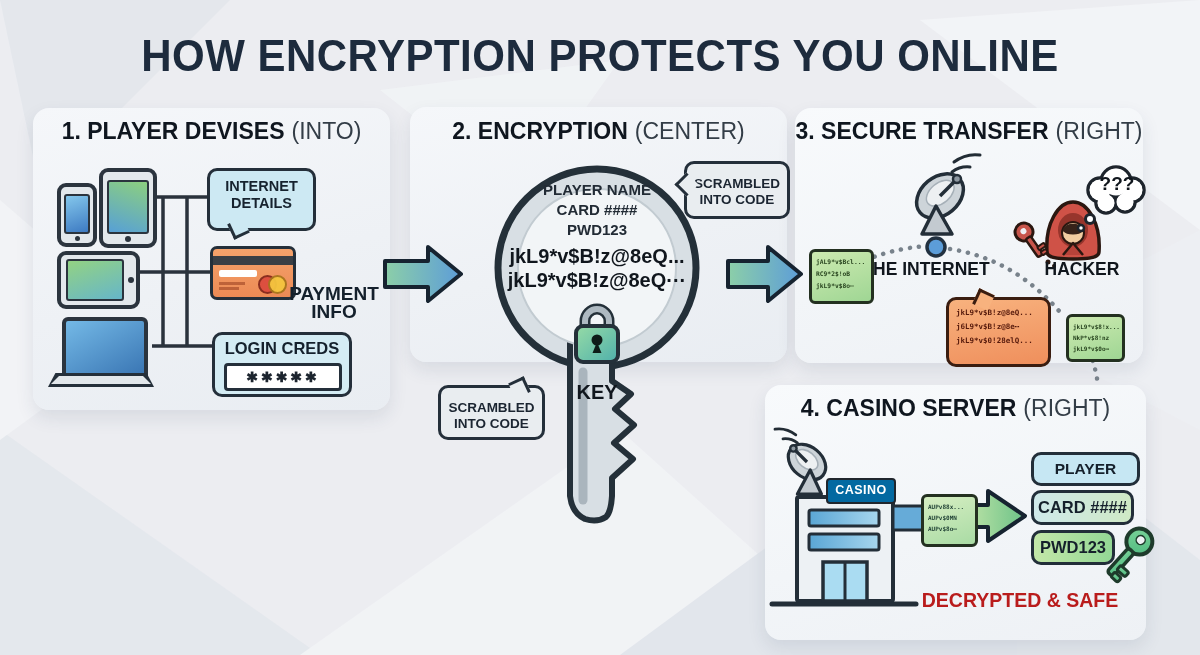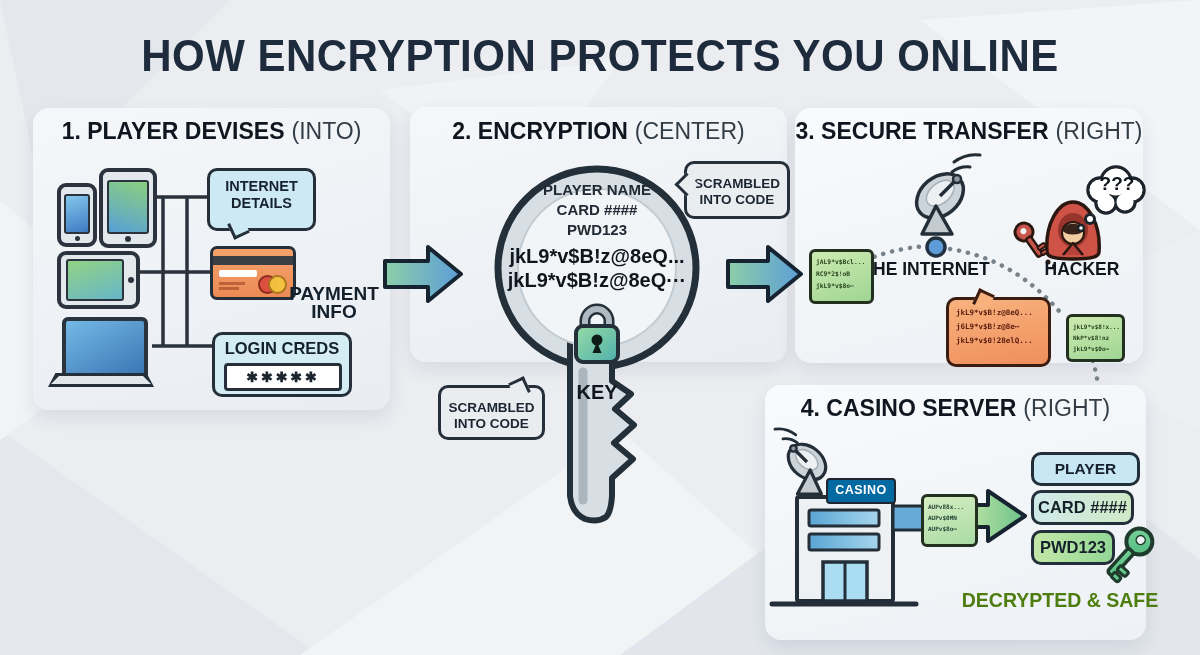--- a/index.html
+++ b/index.html
@@ -346,15 +346,15 @@
   <div class="chip green2 txt" style="left:921px;top:494px;width:47px;height:43px;font-size:6px;line-height:11px;padding:4px 0 0 4px;">
     <div>AUPv88x...</div>
     <div>AUPv$0MN</div>
     <div>AUPv$8o⋯</div>
   </div>
 
   <div class="pill p1 txt" style="left:1031px;top:452px;width:103px;height:28px;font-size:15.5px;line-height:28px;">PLAYER NAME</div>
   <div class="pill p2 txt" style="left:1031px;top:490px;width:97px;height:29px;font-size:16.5px;line-height:29px;">CARD ####</div>
   <div class="pill p3 txt" style="left:1031px;top:530px;width:78px;height:29px;font-size:16.5px;line-height:29px;">PWD123</div>
 
-  <div class="lbl-b txt" style="left:960px;top:589px;width:200px;font-size:19.5px;color:#4d7c0f;">DECRYPTED &amp; SAFE</div>
+  <div class="lbl-b txt" style="left:920px;top:589px;width:200px;font-size:19.5px;color:#b91c1c;">DECRYPTED &amp; SAFE</div>
 
 </div>
 
 </body></html>

